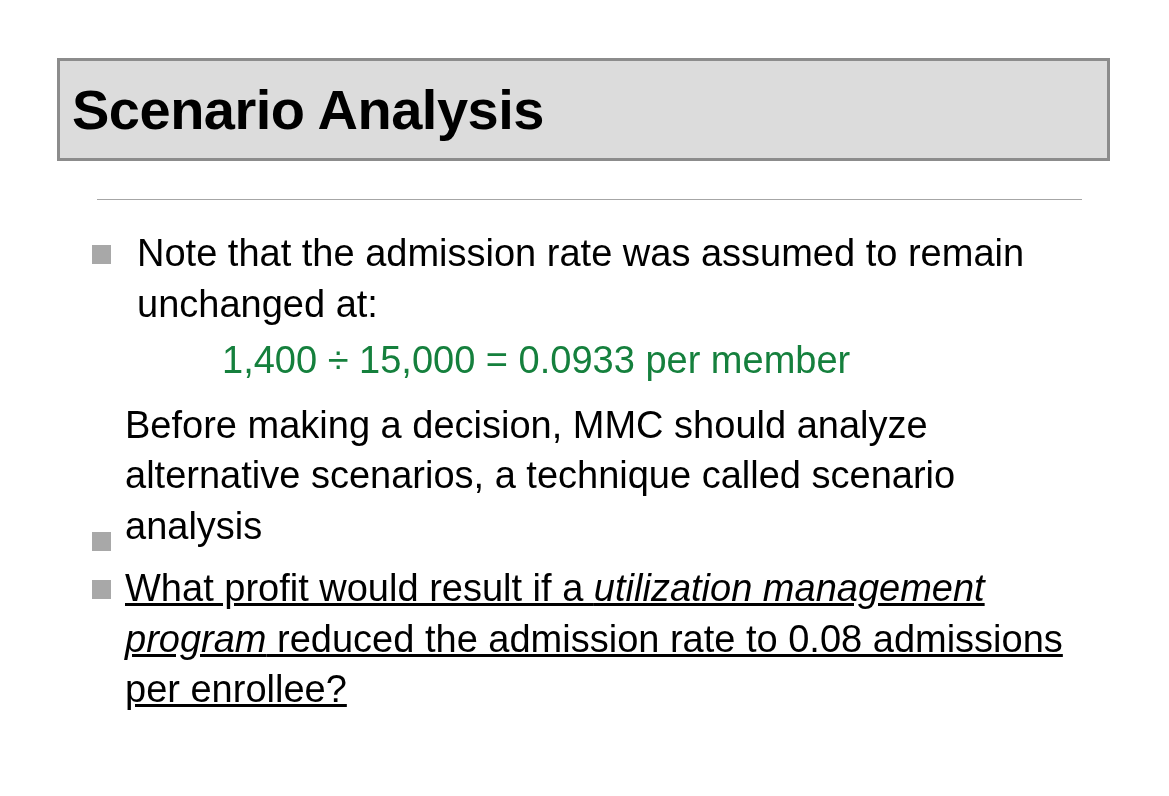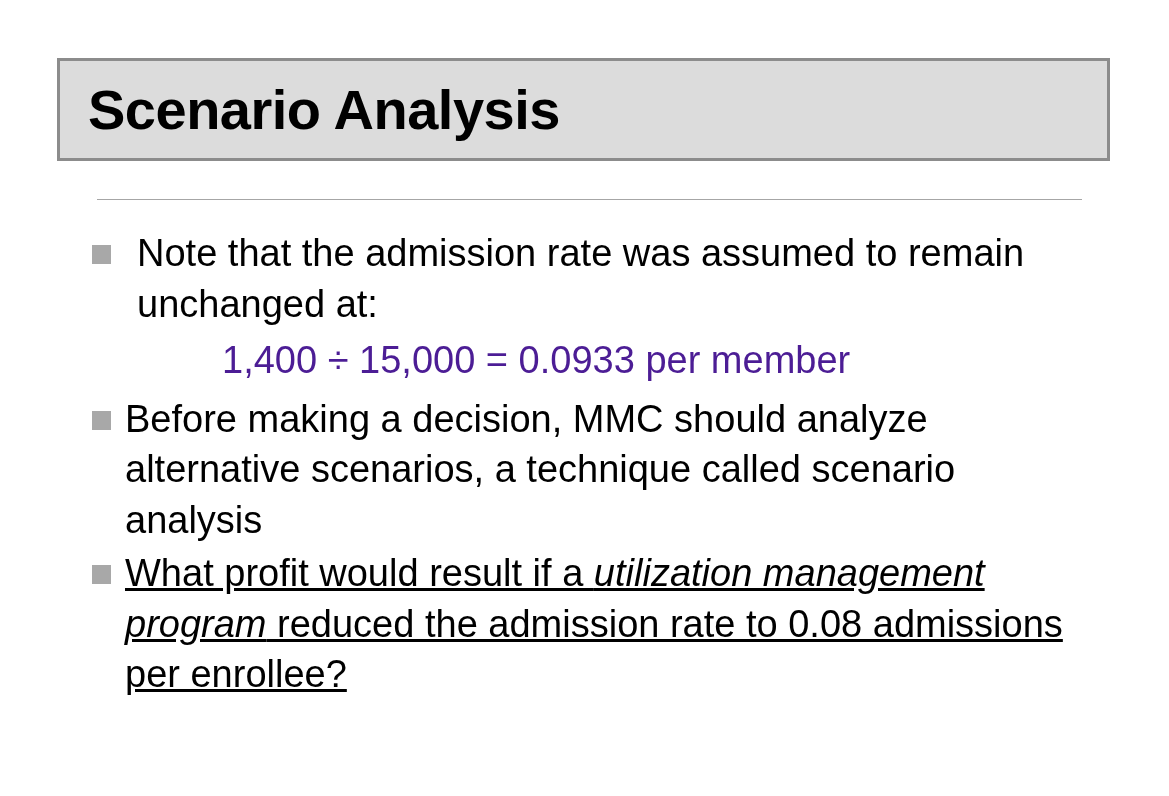--- a/index.html
+++ b/index.html
@@ -29,21 +29,21 @@
     background: #dcdcdc;
     border: 3px solid #8c8c8c;
     box-sizing: border-box;
     display: flex;
     align-items: center;
   }
   .title-text {
     font-size: 56px;
     font-weight: bold;
     line-height: 1;
-    padding-left: 28px;
+    padding-left: 12px;
     letter-spacing: -0.5px;
     color: #000000;
   }
   .divider {
     position: absolute;
     left: 97px;
     top: 199px;
     width: 985px;
     height: 1px;
     background: #a6a6a6;
@@ -72,25 +72,25 @@
     line-height: 1.33;
     color: #000000;
     flex: 1 1 auto;
   }
   .bullet-text .ital {
     font-style: italic;
   }
   .sub-line {
     font-size: 38px;
     line-height: 1.33;
-    color: #4c1d95;
-    margin: 6px 0 8px 130px;
+    color: #15803d;
+    margin: 6px 0 14px 130px;
   }
   .b1 { margin-bottom: 2px; gap: 12px; }
-  .b2 { margin-bottom: 3px; }
+  .b2 { margin-bottom: 12px; align-items: flex-end; }
   .b3 { margin-bottom: 12px; text-decoration: underline; }
 </style>
 </head>
 <body>
 
 <div class="slide">
 
   <div class="title-box">
     <div class="title-text">Scenario Analysis</div>
   </div>

